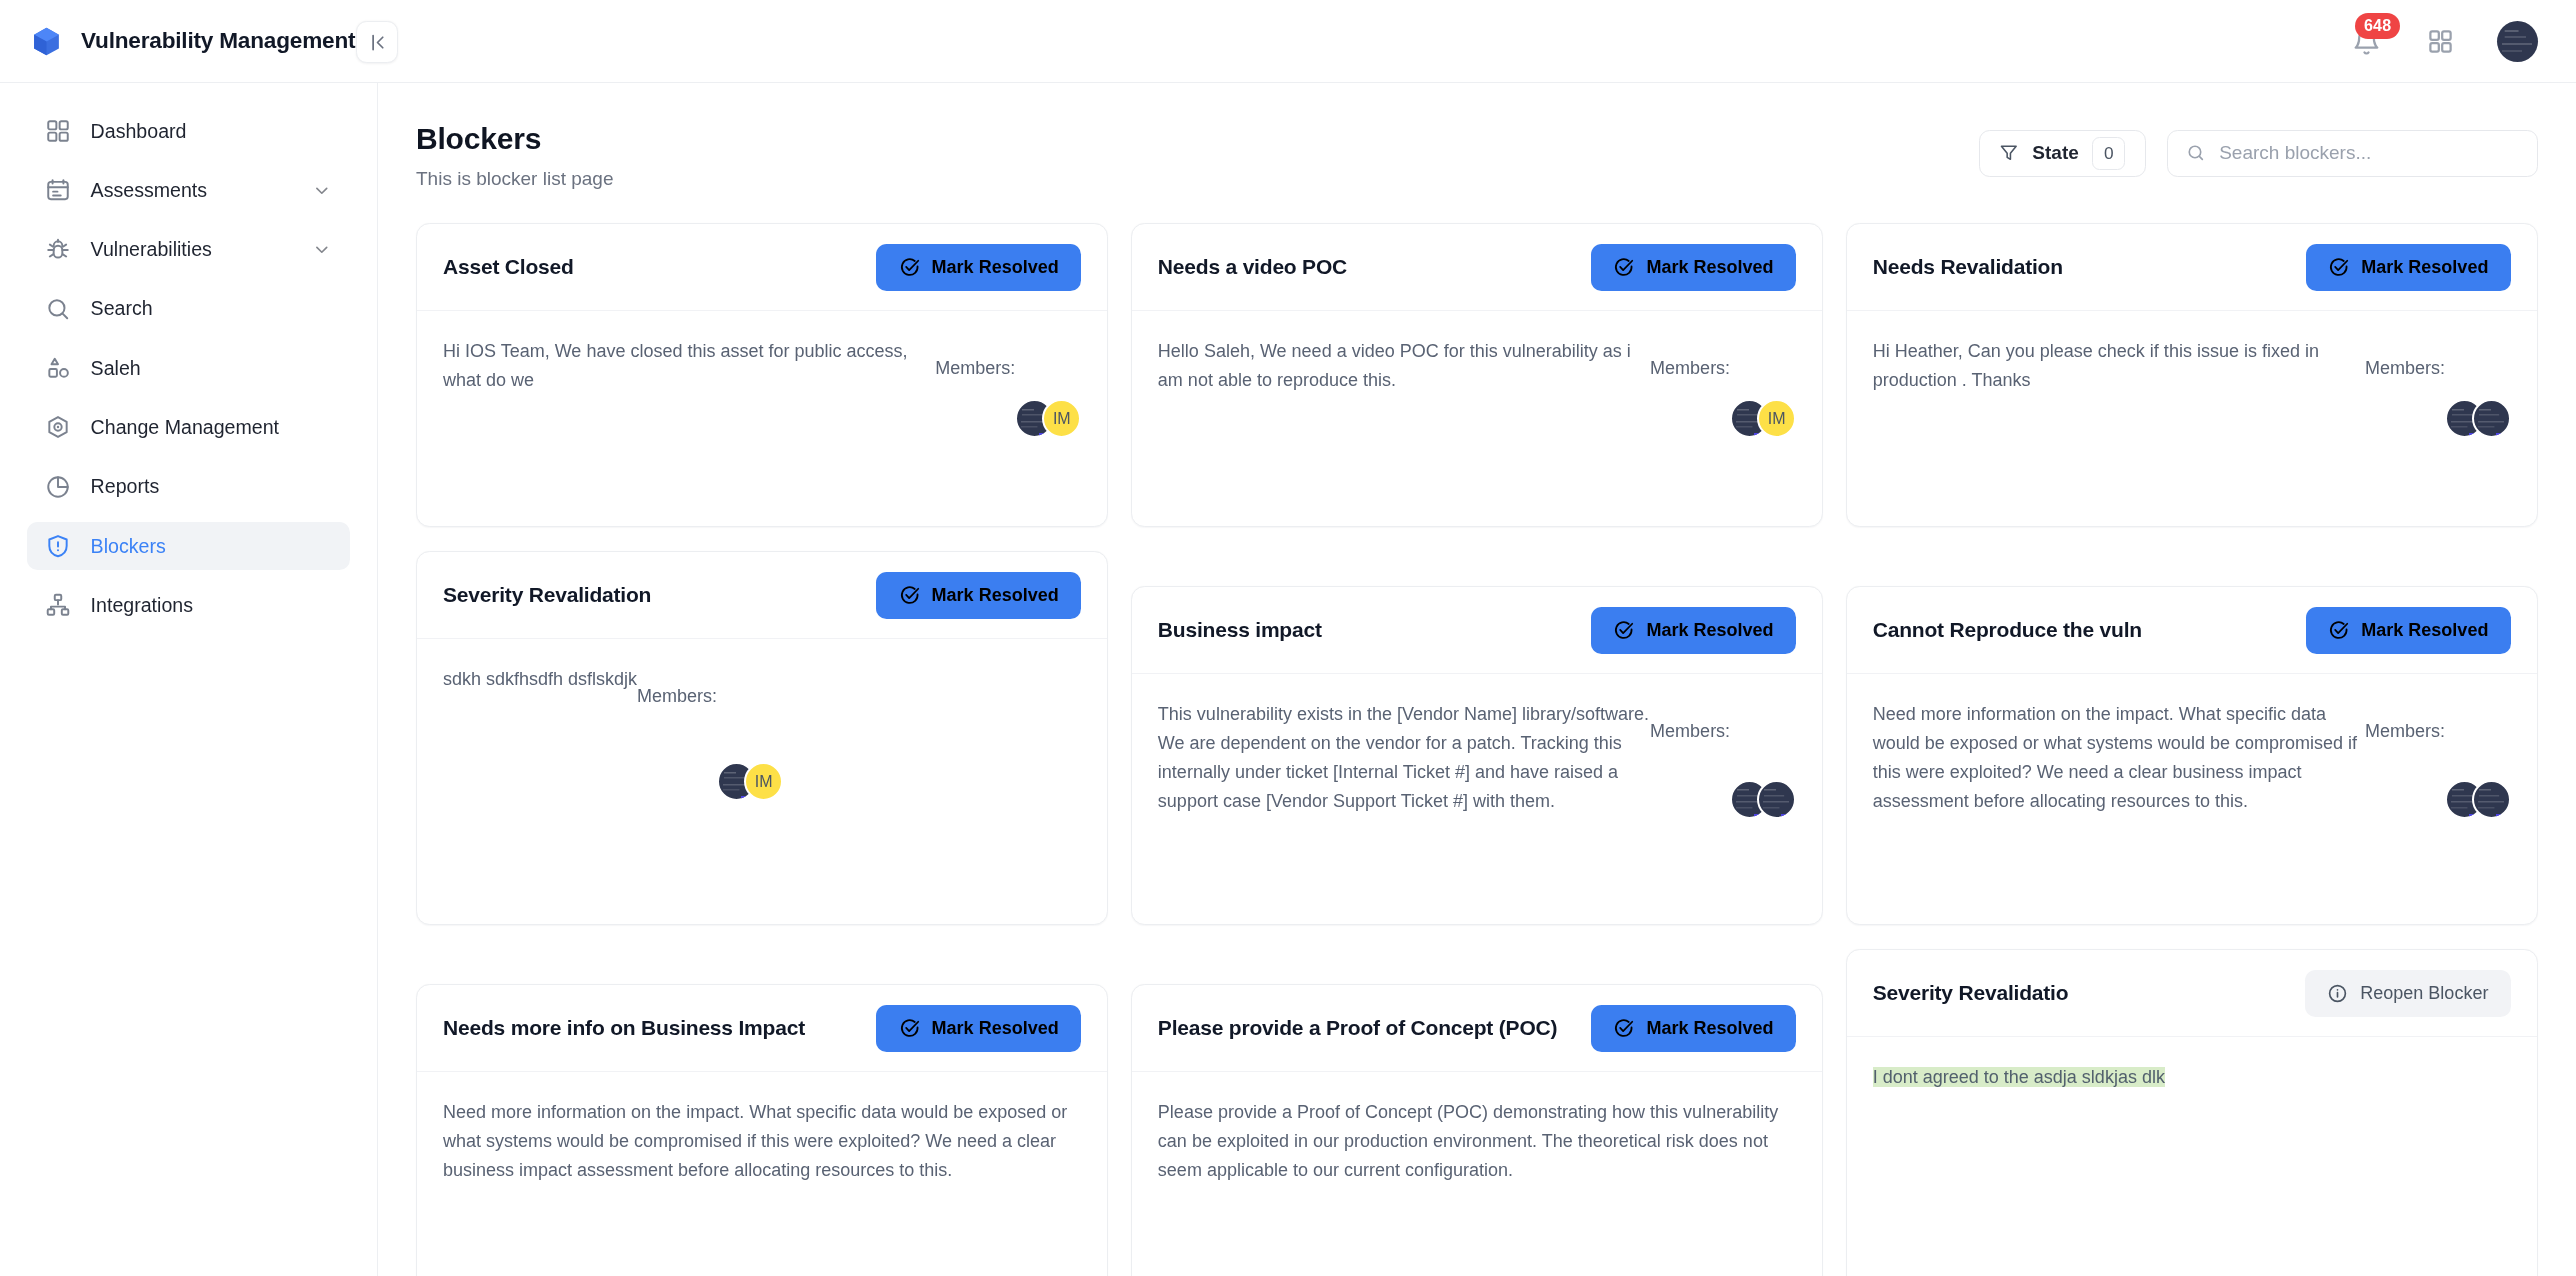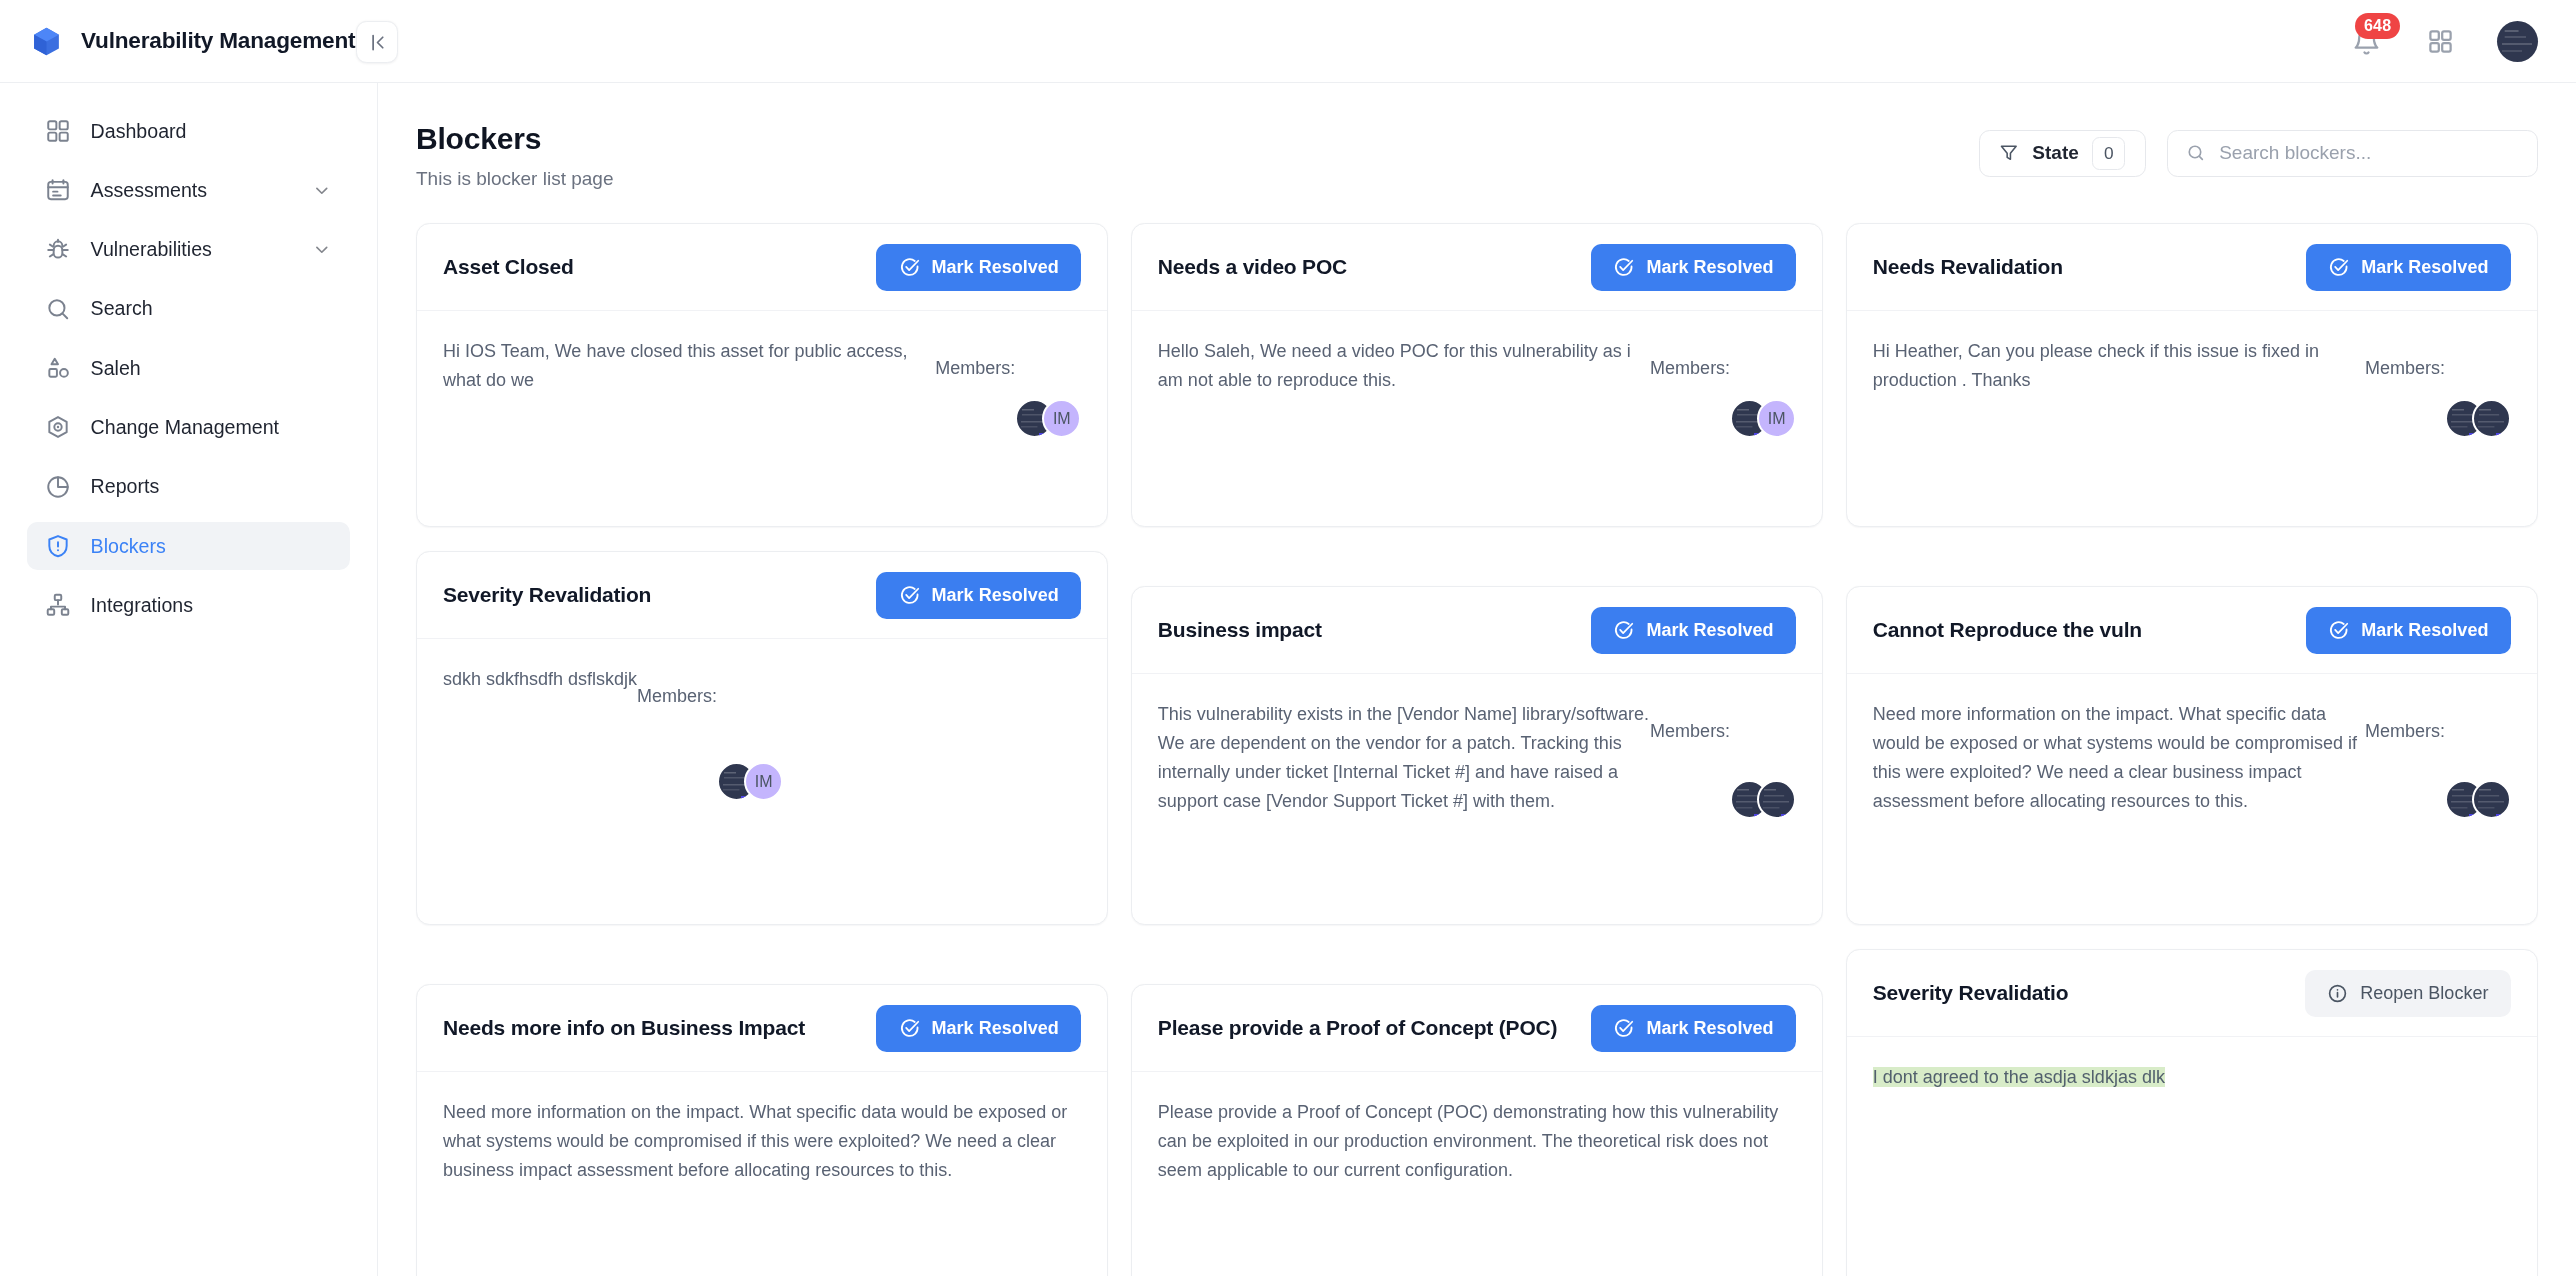--- a/index.html
+++ b/index.html
@@ -121,21 +121,21 @@
     display: flex; align-items: center; justify-content: space-between;
     padding: 19.6px 26px; border-bottom: 1.5px solid #f1f2f5; gap: 0;
   }
   .card-title { font-size: 21px; font-weight: 700; color: #111827; letter-spacing: -0.2px; }
   .btn {
     display: inline-flex; align-items: center; gap: 12px;
     height: 47px; padding: 0 22.6px; border-radius: 10.6px;
     font-size: 18px; font-weight: 600; cursor: pointer; white-space: nowrap; border: 0;
     font-family: inherit;
   }
-  .btn-primary { background: #3b7ef0; color: #ffffff; }
+  .btn-primary { background: #3b7ef0; color: #000000; }
   .btn-muted { background: #f2f3f6; color: #4b5563; font-weight: 500; }
   .card-body { padding: 26px 26px 0 26px; display: flex; flex-direction: row; flex: 1; }
   .card-desc { font-size: 18px; line-height: 1.6; color: #596273; }
   .card-desc.hl { background: #d8ecc8; color: #52606d; display: inline; box-decoration-break: clone; }
   .desc-wrap { min-height: 89px; }
   .desc-wrap.big { min-height: 151px; }
   .sep { height: 1.5px; background: #f1f2f5; margin: 22.6px 0 0 0; }
   .members-label { font-size: 18px; color: #596273; margin: 21px 0 13.6px 0; }
   .avatars { display: flex; align-items: center; padding-bottom: 26px; }
   .av { width: 39px; height: 39px; border-radius: 50%; border: 2.3px solid #ffffff; position: relative; overflow: hidden; flex: 0 0 39px; }
@@ -144,21 +144,21 @@
   .av-img::after {
     content: ""; position: absolute; inset: 0;
     background:
       linear-gradient(90deg, transparent 14%, rgba(255,255,255,.22) 15%, rgba(255,255,255,.22) 48%, transparent 49%) 0 7.5px/100% 1.5px no-repeat,
       linear-gradient(90deg, transparent 14%, rgba(255,255,255,.15) 15%, rgba(255,255,255,.15) 72%, transparent 73%) 0 13px/100% 1.5px no-repeat,
       linear-gradient(90deg, transparent 10%, rgba(255,255,255,.18) 11%, rgba(255,255,255,.18) 86%, transparent 87%) 0 19.6px/100% 1.5px no-repeat,
       linear-gradient(90deg, transparent 10%, rgba(255,255,255,.12) 11%, rgba(255,255,255,.12) 58%, transparent 59%) 0 25px/100% 1.5px no-repeat,
       linear-gradient(90deg, transparent 62%, #4f46e5 63%, #4f46e5 78%, transparent 79%) 0 32px/100% 3px no-repeat;
   }
   .av-init {
-    background: #c4b5fd; color: #4b5563; font-size: 16px; font-weight: 500;
+    background: #fde047; color: #4b5563; font-size: 16px; font-weight: 500;
     display: flex; align-items: center; justify-content: center; z-index: 2;
   }
   svg { display: block; }
 </style>
 </head>
 <body>
 
 <div class="app">
 
   <div class="topbar">

